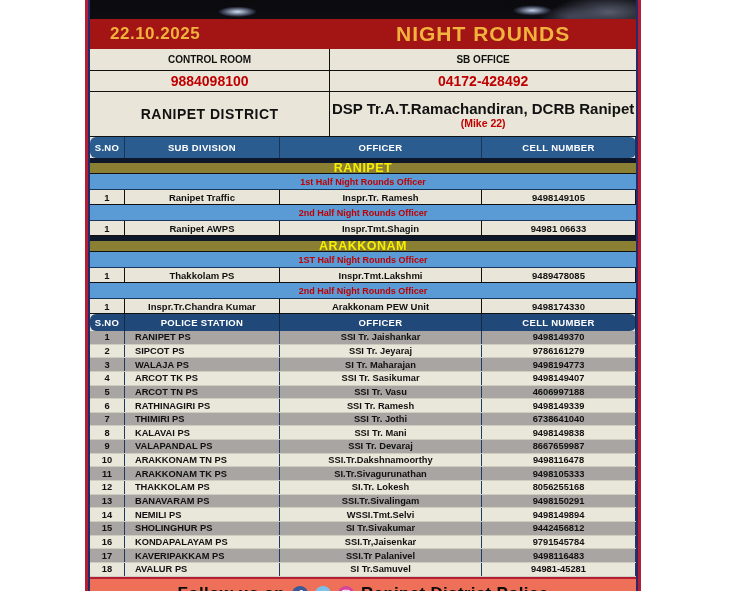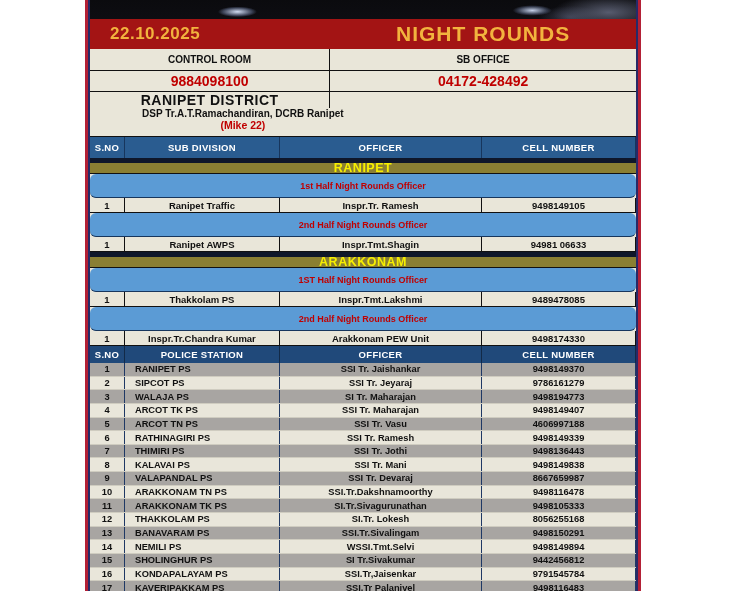--- a/index.html
+++ b/index.html
@@ -24,41 +24,41 @@
 
   
   .inforow { display: flex; background: #e9e6d9; border-bottom: 1px solid #111; }
   .inforow .ic { display: flex; flex-direction: column; align-items: center; justify-content: center;
       font-weight: bold; color: #111; }
   .inforow .ic.l { width: 44%; border-right: 1px solid #111; }
   .inforow .ic.r { width: 56%; }
   .row-labels { height: 22px; font-size: 10px; }
   .row-phones { height: 21px; }
   .row-phones .ic { color: #c00000; font-size: 14px; }
-  .row-district { height: 45px; flex-direction: column; }
+  .row-district { height: 45px; }
   .row-district .district { font-size: 14px; letter-spacing: .5px; }
-  .dsp-line { font-size: 10px; font-weight: bold; color: #111; text-align: center; }
+  .dsp-line { font-size: 15px; font-weight: bold; color: #111; text-align: center; }
   .dsp-mike { font-size: 10.5px; font-weight: bold; color: #c00000; text-align: right; }
 
   
   .grid4 { display: grid; grid-template-columns: 6.4% 28.4% 37% 28.2%; }
   .grid4 > div { display: flex; align-items: center; justify-content: center; overflow: hidden; white-space: nowrap; }
 
-  .thead { height: 21px; color: #fff; font-weight: bold; font-size: 9.5px; letter-spacing: .3px; }
+  .thead { height: 21px; color: #fff; font-weight: bold; font-size: 9.5px; letter-spacing: .3px; border-radius: 6px; }
   .thead1 { background: #2a5c90; }
   .thead1 > div { border-right: 1px solid #17365d; }
   .thead2 { background: #20497a; height: 17px; }
   .thead2 > div { border-right: 1px solid #122a48; }
 
   
   .band { height: 16px; background: #8a7f33; color: #f7ef00; font-weight: bold; font-size: 12.5px;
       display: flex; align-items: center; justify-content: center; letter-spacing: .5px;
       border-bottom: 1px solid #111; border-top: 5px solid #0f172a; }
-  .glabel { height: 24px; background: #5b9bd5; color: #c00000; font-weight: bold; font-size: 9px;
-      display: flex; align-items: center; justify-content: center; border-bottom: 1px solid #17365d; border-radius: 6px; }
+  .glabel { height: 16px; background: #5b9bd5; color: #c00000; font-weight: bold; font-size: 9px;
+      display: flex; align-items: center; justify-content: center; border-bottom: 1px solid #17365d; }
   .rrow { height: 15px; background: #e9e6d9; font-weight: bold; font-size: 9.5px; color: #111;
       border-bottom: 1px solid #111; }
   .rrow > div { border-right: 1px solid #111; height: 100%; }
 
   
   .srow { height: 13.65px; font-weight: bold; font-size: 9.3px; color: #111; border-bottom: 1px solid #cfccc0; }
   .srow > div { border-right: 1px solid #1f3864; height: 100%; }
   .srow .station { justify-content: flex-start; padding-left: 10px; }
   .shade-gray { background: #a8a5a2; }
   .shade-cream { background: #e9e6da; }
@@ -160,40 +160,40 @@
         </div>
         <div class="grid4 srow shade-gray">
           <div>3</div>
           <div class="station">WALAJA PS</div>
           <div>SI Tr. Maharajan</div>
           <div>9498194773</div>
         </div>
         <div class="grid4 srow shade-cream">
           <div>4</div>
           <div class="station">ARCOT TK PS</div>
-          <div>SSI Tr. Maharajan</div>
+          <div>SSI Tr. Sasikumar</div>
           <div>9498149407</div>
         </div>
         <div class="grid4 srow shade-gray">
           <div>5</div>
           <div class="station">ARCOT TN PS</div>
           <div>SSI Tr. Vasu</div>
           <div>4606997188</div>
         </div>
         <div class="grid4 srow shade-cream">
           <div>6</div>
           <div class="station">RATHINAGIRI PS</div>
           <div>SSI Tr. Ramesh</div>
           <div>9498149339</div>
         </div>
         <div class="grid4 srow shade-gray">
           <div>7</div>
           <div class="station">THIMIRI PS</div>
           <div>SSI Tr. Jothi</div>
-          <div>9498136443</div>
+          <div>6738641040</div>
         </div>
         <div class="grid4 srow shade-cream">
           <div>8</div>
           <div class="station">KALAVAI PS</div>
           <div>SSI Tr. Mani</div>
           <div>9498149838</div>
         </div>
         <div class="grid4 srow shade-gray">
           <div>9</div>
           <div class="station">VALAPANDAL PS</div>
@@ -240,20 +240,26 @@
           <div>16</div>
           <div class="station">KONDAPALAYAM PS</div>
           <div>SSI.Tr,Jaisenkar</div>
           <div>9791545784</div>
         </div>
         <div class="grid4 srow shade-gray">
           <div>17</div>
           <div class="station">KAVERIPAKKAM PS</div>
           <div>SSI.Tr Palanivel</div>
           <div>9498116483</div>
+        </div>
+        <div class="grid4 srow shade-cream">
+          <div>18</div>
+          <div class="station">AVALUR PS</div>
+          <div>SI Tr.Samuvel</div>
+          <div>94981-45281</div>
         </div>
       </div>
 
   <div class="footer">
     <span class="ftext">Follow us on</span>
     <span class="sicon">
       <svg viewBox="0 0 16 16" width="16" height="16">
             <circle cx="8" cy="8" r="8" fill="#3a5a98"></circle>
             <text x="8.6" y="13" font-size="12" fill="#fff" text-anchor="middle" font-weight="bold" font-family="sans-serif">f</text>
           </svg>

